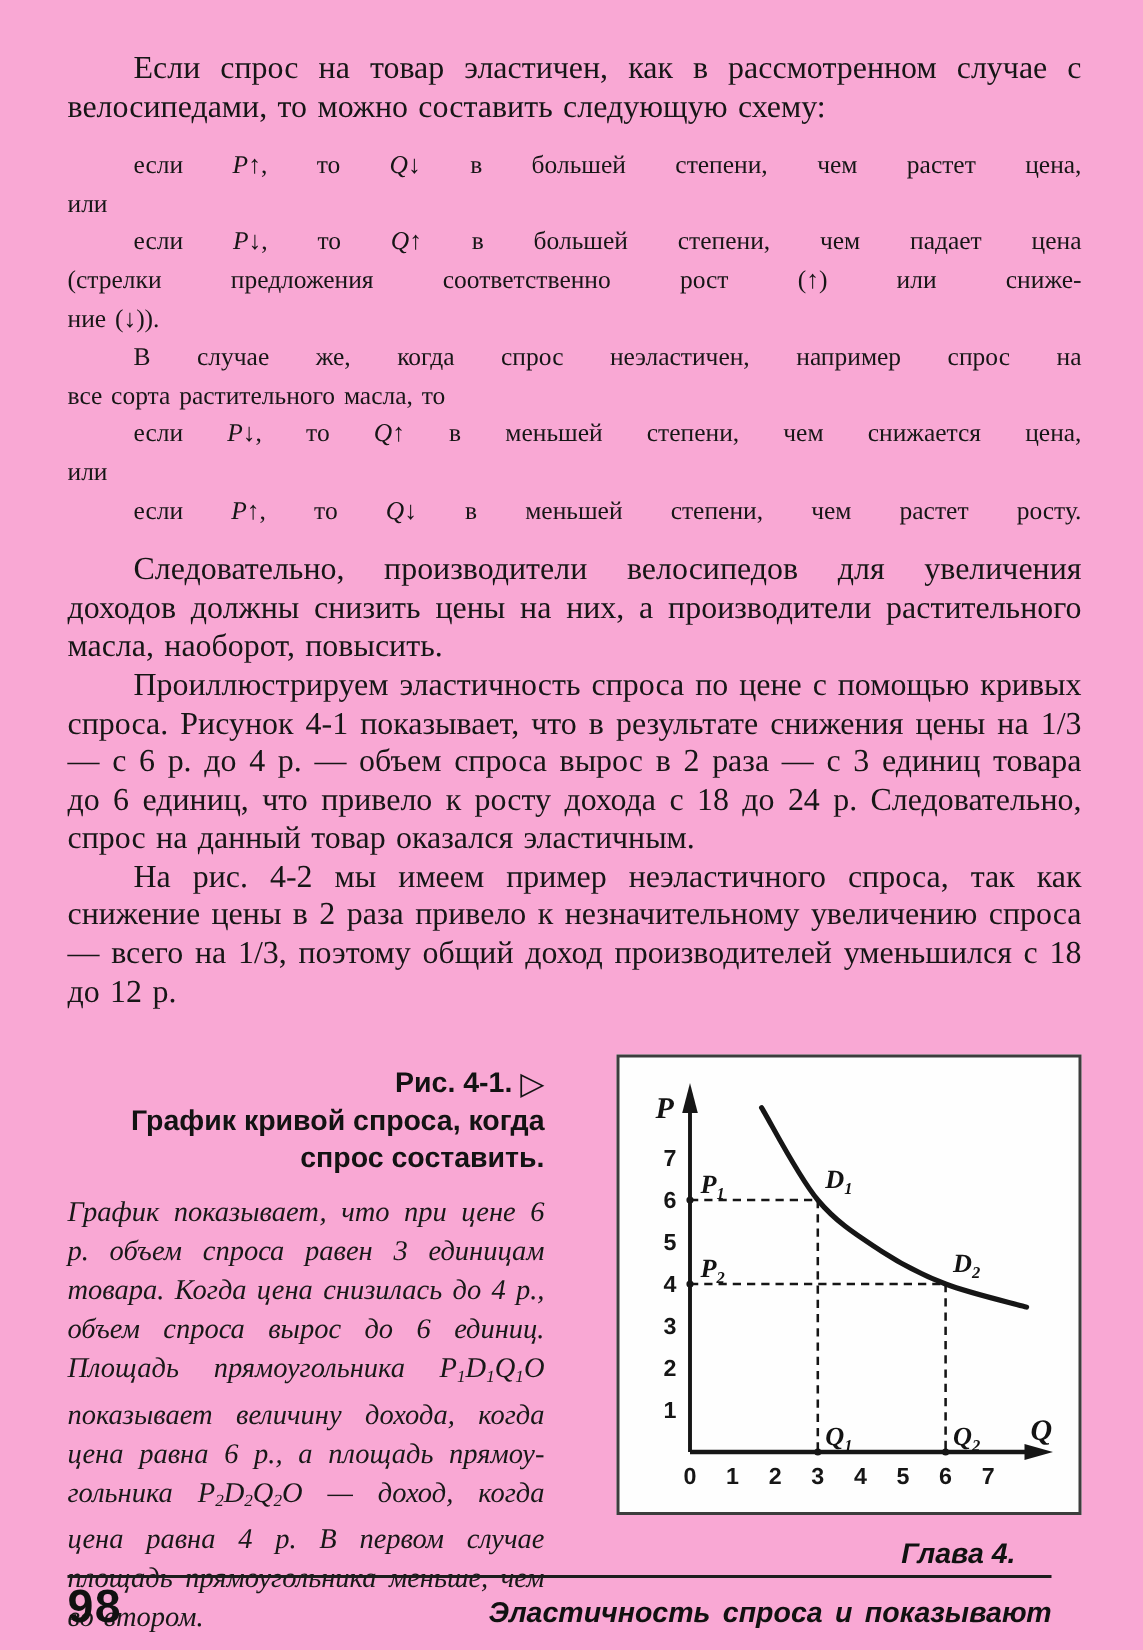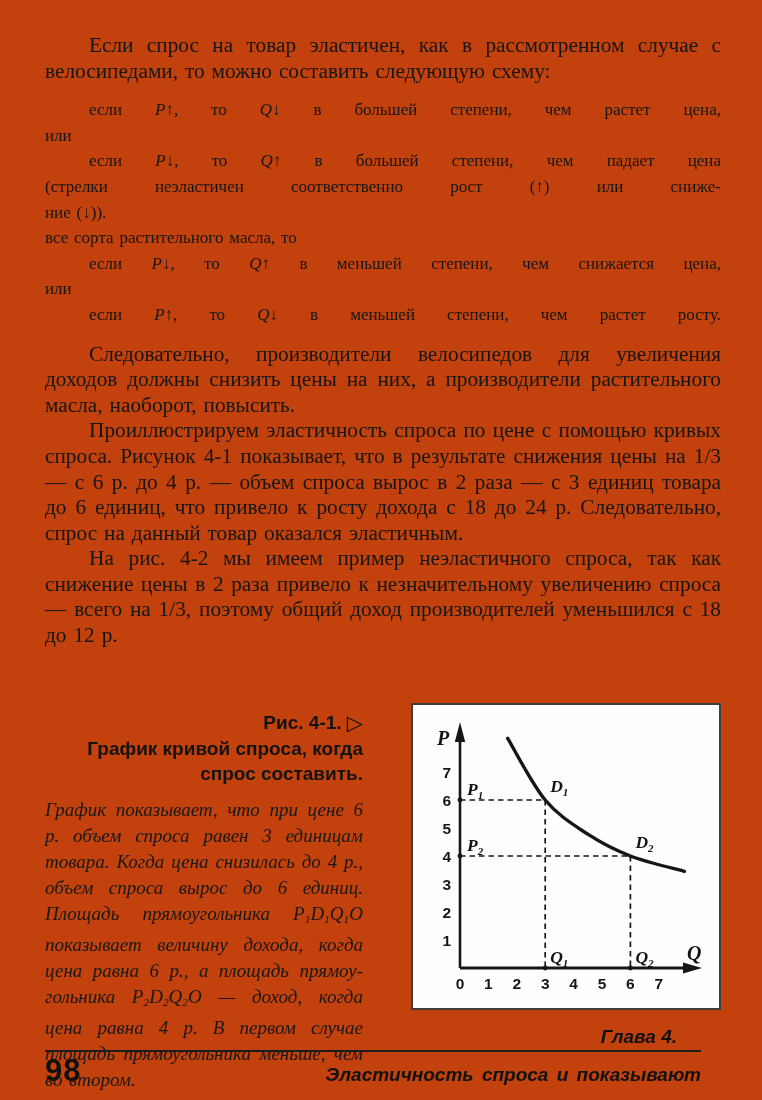--- a/index.html
+++ b/index.html
@@ -1,17 +1,17 @@
 <!DOCTYPE html>
 <html><head>
 <meta charset="utf-8">
 <style>
   html,body{margin:0;padding:0;background:#e8e8e8;}
   .page{
-    position:relative;width:762px;height:1100px;background:#c2410c;
+    position:relative;width:762px;height:1100px;background:#f9a8d4;
     color:#161616;font-family:"Liberation Serif","DejaVu Serif",serif;
     overflow:hidden;margin:0 auto;
   }
   .body-text{position:absolute;left:45px;top:33px;width:676px;}
   .para{
     margin:0;font-size:21.3px;line-height:25.6px;text-align:justify;
     text-indent:44px;word-spacing:1.6px;
   }
   .para.mb{margin-bottom:13px;}
   .para.gap-top{margin-top:14px;}
@@ -56,25 +56,26 @@
 
 <div class="page">
 
   <div class="body-text">
     <p class="para mb">Если спрос на товар эластичен, как в рассмотренном случае с велосипедами, то можно составить следующую схему:</p>
 
     <div>
       <div class="line indent stretch"><span>если </span><span class="var">P</span><span>↑, то </span><span class="var">Q</span><span>↓ в большей степени, чем растет цена,</span></div>
       <div class="line"><span>или</span></div>
       <div class="line indent stretch"><span>если </span><span class="var">P</span><span>↓, то </span><span class="var">Q</span><span>↑ в большей степени, чем падает цена</span></div>
-      <div class="line stretch"><span>(стрелки неэластичен соответственно рост (↑) или сниже-</span></div>
+      <div class="line stretch"><span>(стрелки предложения соответственно рост (↑) или сниже-</span></div>
       <div class="line"><span>ние (↓)).</span></div>
     </div>
 
     <div>
+      <div class="line indent stretch"><span>В случае же, когда спрос неэластичен, например спрос на</span></div>
       <div class="line"><span>все сорта растительного масла, то</span></div>
       <div class="line indent stretch"><span>если </span><span class="var">P</span><span>↓, то </span><span class="var">Q</span><span>↑ в меньшей степени, чем снижается цена,</span></div>
       <div class="line"><span>или</span></div>
       <div class="line indent stretch"><span>если </span><span class="var">P</span><span>↑, то </span><span class="var">Q</span><span>↓ в меньшей степени, чем растет росту.</span></div>
     </div>
 
     <p class="para gap-top">Следовательно, производители велосипедов для увеличения доходов должны снизить цены на них, а производители растительного масла, наоборот, повысить.</p>
     <p class="para">Проиллюстрируем эластичность спроса по цене с помощью кривых спроса. Рисунок 4-1 показывает, что в результате снижения цены на 1/3 — с 6 р. до 4 р. — объем спроса вырос в 2 раза — с 3 единиц товара до 6 единиц, что привело к росту дохода с 18 до 24 р. Следовательно, спрос на данный товар оказался эластичным.</p>
     <p class="para">На рис. 4-2 мы имеем пример неэластичного спроса, так как снижение цены в 2 раза привело к незначительному увеличению спроса — всего на 1/3, поэтому общий доход производителей уменьшился с 18 до 12 р.</p>
   </div>

